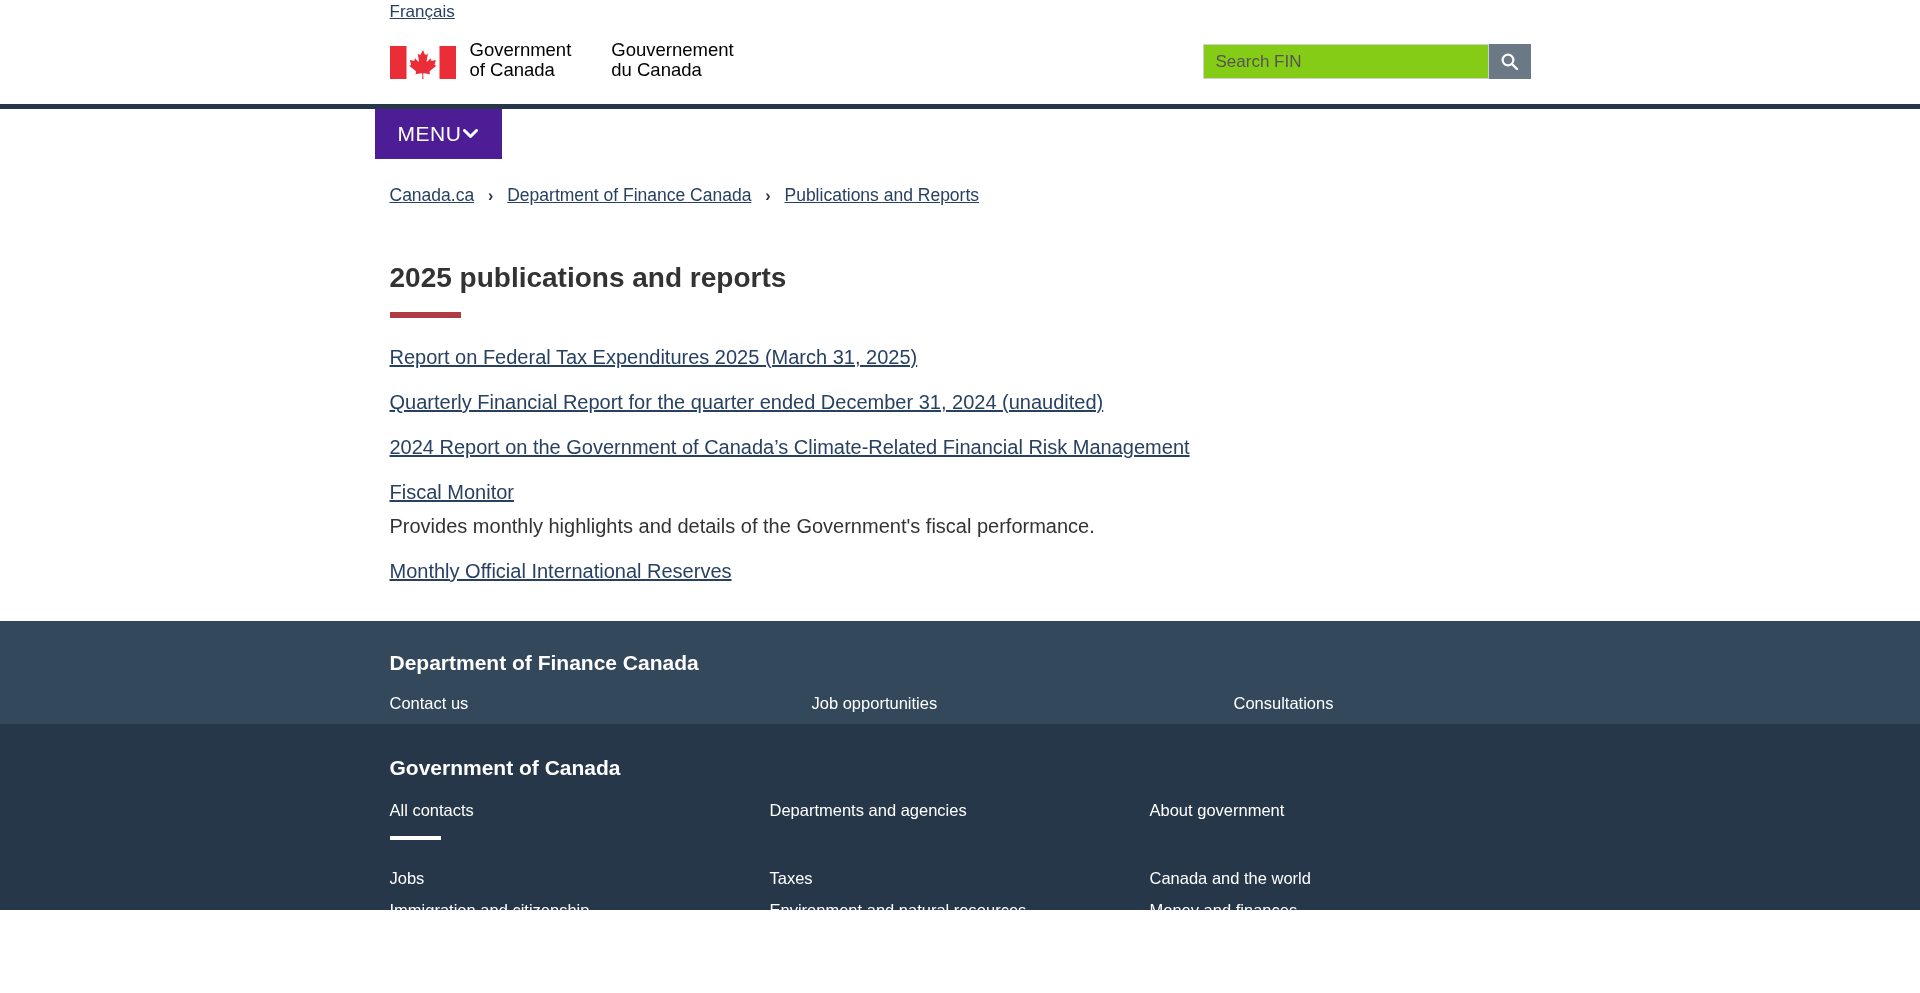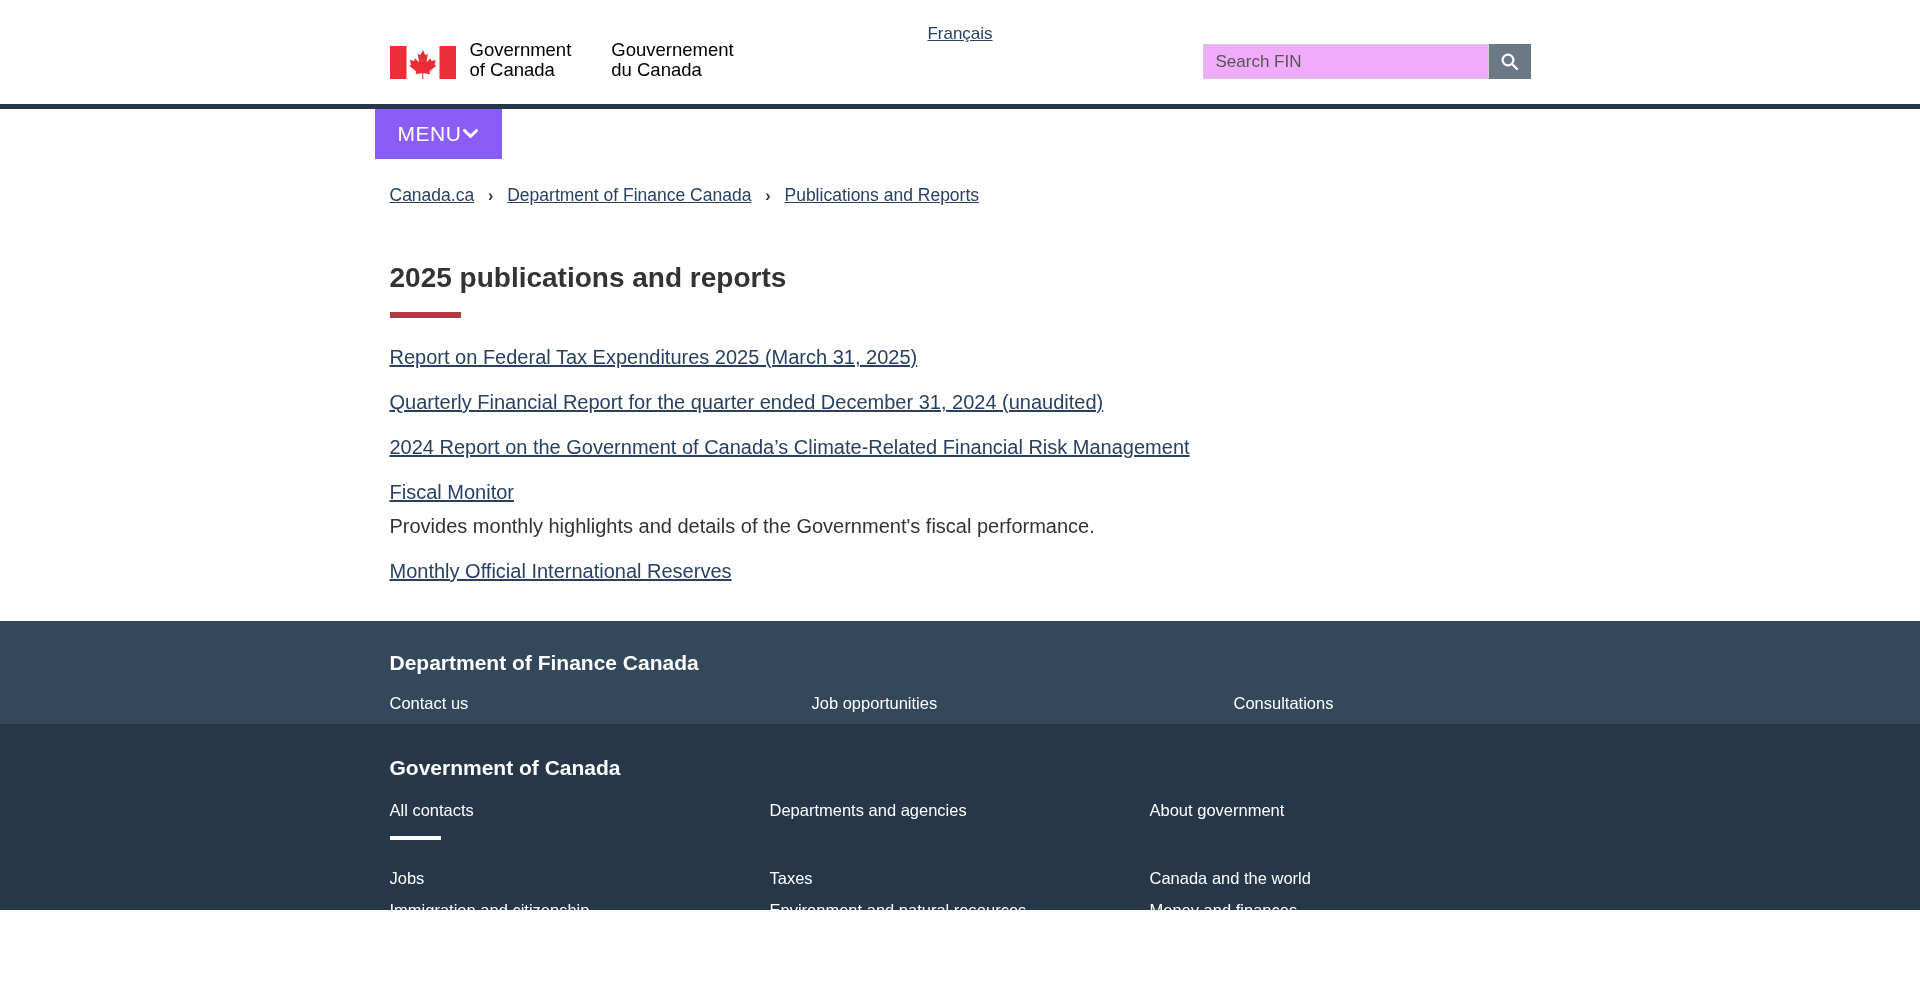--- a/index.html
+++ b/index.html
@@ -2,39 +2,39 @@
 <html><head>
 <meta charset="utf-8">
 <style>
   * { margin:0; padding:0; box-sizing:border-box; }
   html,body { width:1920px; height:993px; overflow:hidden; background:#fff;
               font-family:"Liberation Sans", sans-serif; color:#333; }
   a { cursor:pointer; }
   .container { width:1141px; margin:0 auto; position:relative; }
 
   
-  .lang-row { padding-top:24px; text-align:center; height:32px; }
+  .lang-row { padding-top:2px; text-align:left; height:32px; }
   .lang-link { font-size:17px; color:#284162; text-decoration:underline; }
   .brand-row { margin-top:8px; display:flex; justify-content:space-between; align-items:flex-start; }
   .logo { display:flex; align-items:center; }
   .flag { width:66px; height:33px; margin-top:4px; }
   .logo-text { display:flex; gap:40px; margin-left:14px; }
   .logo-text div { font-size:18.5px; line-height:20px; color:#000; white-space:pre-line; }
   .search-box { display:flex; margin-top:4px; }
-  .search-input { width:286px; height:35px; background:#f0abfc; border:1px solid #cfcfcf;
+  .search-input { width:286px; height:35px; background:#84cc16; border:1px solid #cfcfcf;
                   font-size:17px; padding:0 12px; color:#333; outline:none;
                   font-family:"Liberation Sans", sans-serif; }
   .search-input::placeholder { color:#555; }
   .search-btn { width:42px; height:35px; background:#6b7885; border:none; display:flex;
                 align-items:center; justify-content:center; cursor:pointer; }
   .header-spacer { height:24px; }
 
   
   .nav-line { height:5px; background:#26374a; width:1920px; }
-  .menu-btn { margin-left:-15px; width:127px; height:50px; background:#8b5cf6; border:none;
+  .menu-btn { margin-left:-15px; width:127px; height:50px; background:#4c1d95; border:none;
               color:#fff; font-size:21px; letter-spacing:0.5px; display:flex; align-items:center;
               justify-content:center; gap:2px; cursor:pointer;
               font-family:"Liberation Sans", sans-serif; }
 
   
   .breadcrumb { margin-top:26px; font-size:17.5px; }
   .breadcrumb a { color:#284162; text-decoration:underline; }
   .crumb-sep { color:#26374a; font-weight:bold; margin:0 9px; font-size:16px; }
 
   

